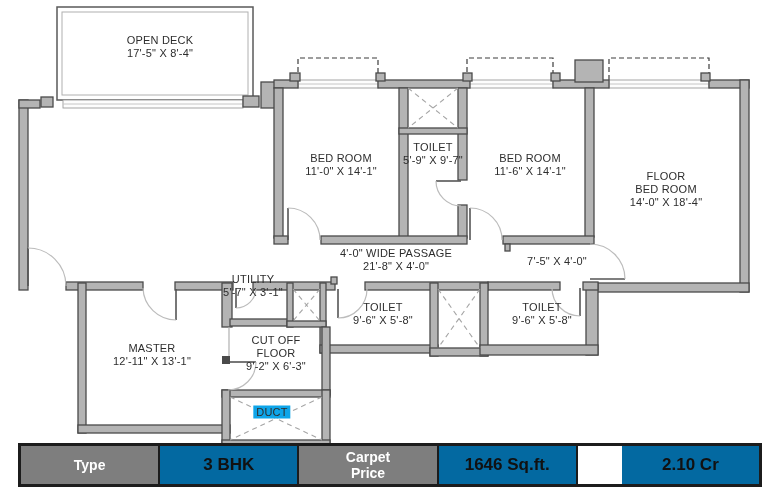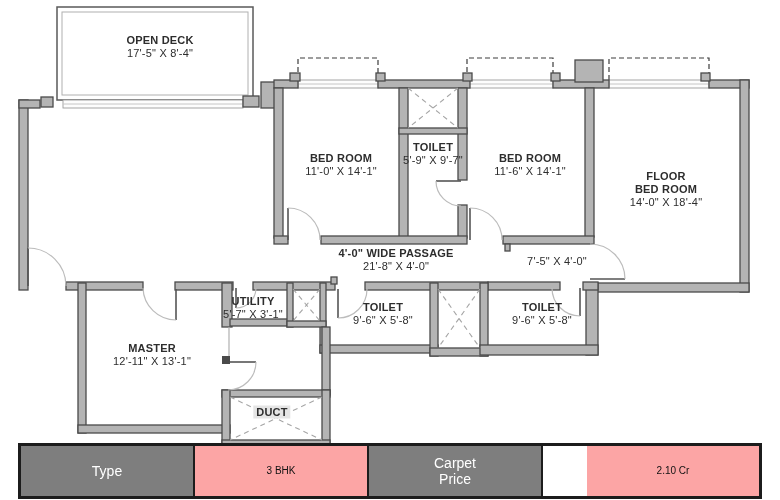--- a/index.html
+++ b/index.html
@@ -15,29 +15,29 @@
   .winline{stroke:#c6c6c6;stroke-width:1;}
   .rail-outer{fill:#ffffff;stroke:#5a5a5a;stroke-width:1.5;}
   .rail-inner{fill:none;stroke:#b0b0b0;stroke-width:1;}
   .proj{fill:none;stroke:#3c3c3c;stroke-width:1.2;stroke-dasharray:5 3;}
   .cross{stroke:#a5a5a5;stroke-width:1.1;stroke-dasharray:5 4;fill:none;}
   .arc{fill:none;stroke:#bcbcbc;stroke-width:1.2;}
   .leaf{stroke:#555555;stroke-width:1.6;fill:none;}
   .part{stroke:#b0b0b0;stroke-width:1.2;fill:none;}
   .lbl{position:absolute;transform:translate(-50%,-50%);text-align:center;
        font-size:11px;line-height:13px;color:#2d2d2d;white-space:nowrap;letter-spacing:.2px;}
-  .lbl .nm{font-weight:700;}
-  .duct-lbl{background:#e5e5e5;padding:0 3px;}
-  #spec-table{position:absolute;left:18px;top:443px;width:744px;height:56px;display:flex;
-       border:3px solid var(--table_border);box-sizing:border-box;}
+  .lbl .nm{font-weight:400;}
+  .duct-lbl{background:#0ea5e9;padding:0 3px;}
+  #spec-table{position:absolute;left:18px;top:443px;width:744px;height:44px;display:flex;
+       border:3px solid var(--table_border);box-sizing:border-box;font-weight:bold;}
   .cell{flex:1;display:flex;flex-direction:column;justify-content:center;align-items:center;
        border-right:2px solid var(--table_border);box-sizing:border-box;font-size:14px;line-height:16px;}
   .cell:last-child{border-right:none;margin-left:44px;}
   .cell.hdr{background:var(--header_bg);color:var(--header_text);}
-  .cell.val{background:#fca5a5;color:var(--value_text);font-size:10px;}
+  .cell.val{background:#0369a1;color:var(--value_text);font-size:17px;}
 </style>
 </head>
 <body>
 
 <div id="stage">
 
   <svg id="plan-svg" viewBox="0 0 780 500" xmlns="http://www.w3.org/2000/svg">
 
     <g>
       <rect class="rail-outer" x="57" y="7" width="196" height="93"></rect>
@@ -173,49 +173,57 @@
       <div class="nm">BED ROOM</div>
       <div>14'-0" X 18'-4"</div>
   </div>
   <div class="lbl" style="left:396px;top:260px">
     <div class="nm">4'-0" WIDE PASSAGE</div>
       <div>21'-8" X 4'-0"</div>
   </div>
   <div class="lbl" style="left:557px;top:261px">
     <div>7'-5" X 4'-0"</div>
   </div>
-  <div class="lbl" style="left:253px;top:308px">
+  <div class="lbl" style="left:253px;top:286px">
     <div class="nm">UTILITY</div>
       <div>5'-7" X 3'-1"</div>
   </div>
   <div class="lbl" style="left:383px;top:314px">
     <div class="nm">TOILET</div>
       <div>9'-6" X 5'-8"</div>
   </div>
   <div class="lbl" style="left:542px;top:314px">
     <div class="nm">TOILET</div>
       <div>9'-6" X 5'-8"</div>
   </div>
   <div class="lbl" style="left:152px;top:355px">
     <div class="nm">MASTER</div>
       <div>12'-11" X 13'-1"</div>
   </div>
+  <div class="lbl" style="left:276px;top:353px">
+    <div class="nm">CUT OFF</div>
+      <div class="nm">FLOOR</div>
+      <div>9'-2" X 6'-3"</div>
+  </div>
   <div class="lbl" style="left:272px;top:412px">
     <div class="nm duct-lbl">DUCT</div>
   </div>
 
   <div id="spec-table">
     <div class="cell hdr">
       <div>Type</div>
     </div>
     <div class="cell val">
       <div>3 BHK</div>
     </div>
     <div class="cell hdr">
       <div>Carpet</div>
         <div>Price</div>
     </div>
     <div class="cell val">
+      <div>1646 Sq.ft.</div>
+    </div>
+    <div class="cell val">
       <div>2.10 Cr</div>
     </div>
   </div>
 
 </div>
 
 </body></html>

